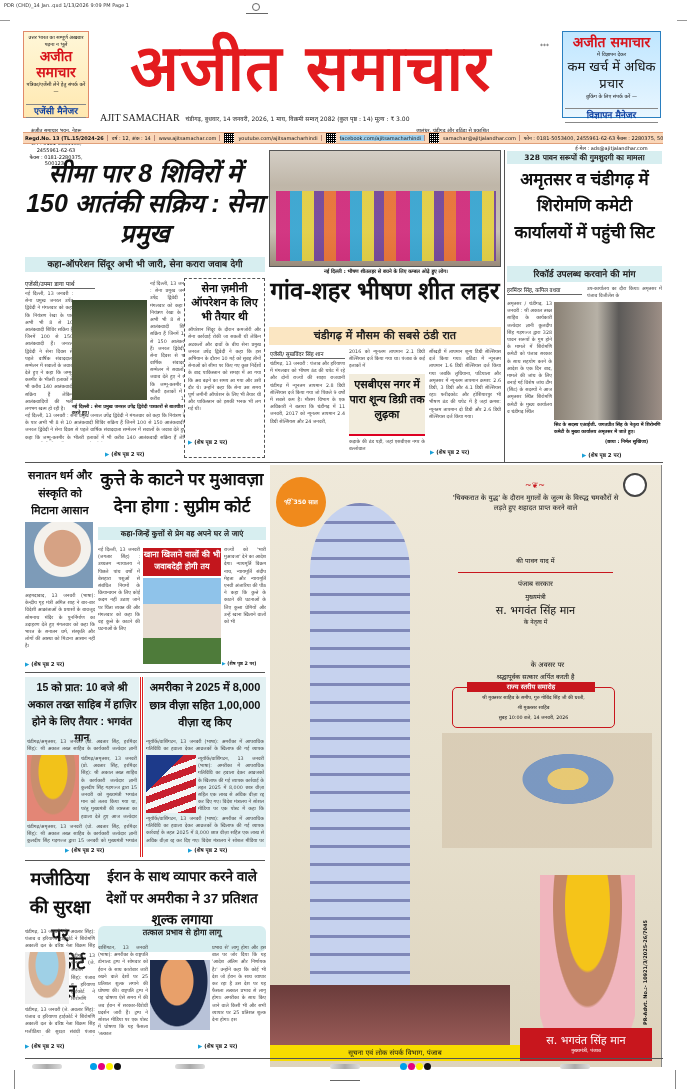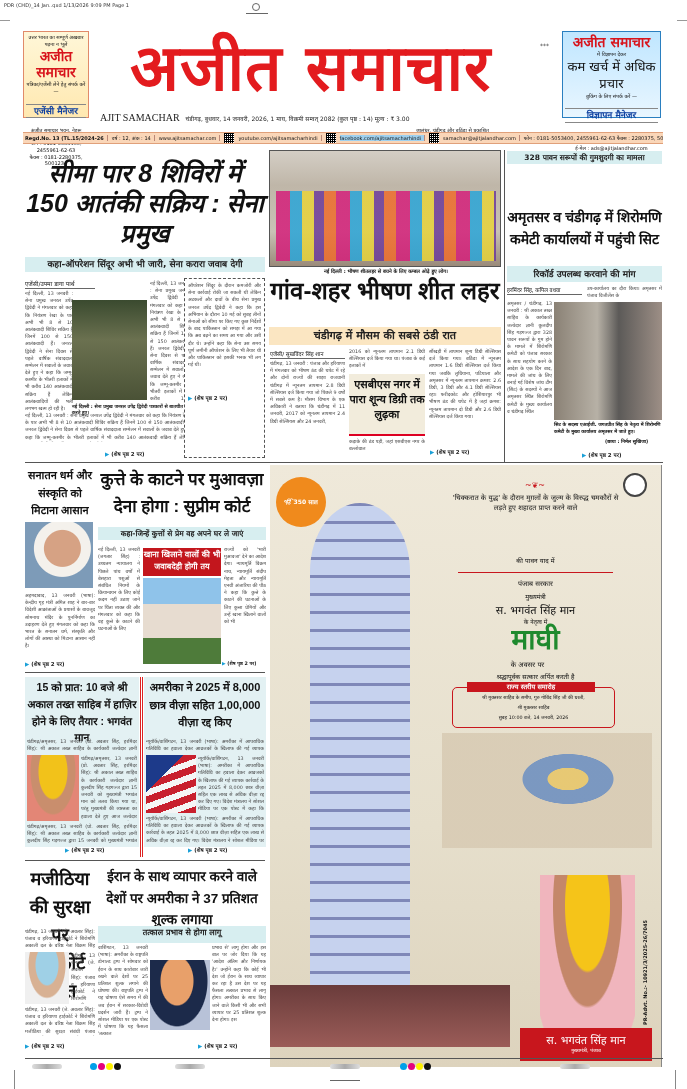--- a/index.html
+++ b/index.html
@@ -86,20 +86,21 @@
 <div class="abs sub-band" style="left:25px;top:257px;width:240px;height:15px;font-size:9px;line-height:15px;">कहा-ऑपरेशन सिंदूर अभी भी जारी, सेना करारा जवाब देगी</div>
 <div class="abs" style="left:25px;top:280px;width:70px;font-size:6px;border-bottom:1px solid #666;">एजेंसी/उपमा डागा पार्थ</div>
 <div class="abs body-text" style="left:25px;top:290px;width:48px;height:150px;overflow:hidden;">नई दिल्ली, 13 जनवरी : सेना प्रमुख जनरल उपेंद्र द्विवेदी ने मंगलवार को कहा कि नियंत्रण रेखा के पार अभी भी 8 से 10 आतंकवादी शिविर सक्रिय हैं जिनमें 100 से 150 आतंकवादी हैं। जनरल द्विवेदी ने सेना दिवस से पहले वार्षिक संवाददाता सम्मेलन में सवालों के जवाब देते हुए ने कहा कि जम्मू-कश्मीर के भीतरी इलाकों में भी करीब 140 आतंकवादी सक्रिय हैं लेकिन आतंकवादियों की भर्ती लगभग खत्म हो रही है।</div>
 <div class="abs photo" style="left:72px;top:300px;width:75px;height:100px;background:linear-gradient(#3a4a2f,#6b7150 40%,#4a5236);"></div>
 <div class="abs body-text" style="left:150px;top:280px;width:40px;height:120px;overflow:hidden;">नई दिल्ली, 13 जनवरी : सेना प्रमुख जनरल उपेंद्र द्विवेदी ने मंगलवार को कहा कि नियंत्रण रेखा के पार अभी भी 8 से 10 आतंकवादी शिविर सक्रिय हैं जिनमें 100 से 150 आतंकवादी हैं। जनरल द्विवेदी ने सेना दिवस से पहले वार्षिक संवाददाता सम्मेलन में सवालों के जवाब देते हुए ने कहा कि जम्मू-कश्मीर के भीतरी इलाकों में भी करीब 140 आतंकवादी सक्रिय हैं लेकिन आतंकवादियों की भर्ती लगभग खत्म हो रही है।</div>
 <div class="abs" style="left:72px;top:403px;width:118px;font-size:4.8px;font-weight:bold;color:#222;">नई दिल्ली : सेना प्रमुख जनरल उपेंद्र द्विवेदी पत्रकारों से बातचीत करते हुए।</div>
 <div class="abs body-text" style="left:25px;top:412px;width:165px;height:30px;overflow:hidden;">नई दिल्ली, 13 जनवरी : सेना प्रमुख जनरल उपेंद्र द्विवेदी ने मंगलवार को कहा कि नियंत्रण रेखा के पार अभी भी 8 से 10 आतंकवादी शिविर सक्रिय हैं जिनमें 100 से 150 आतंकवादी हैं। जनरल द्विवेदी ने सेना दिवस से पहले वार्षिक संवाददाता सम्मेलन में सवालों के जवाब देते हुए ने कहा कि जम्मू-कश्मीर के भीतरी इलाकों में भी करीब 140 आतंकवादी सक्रिय हैं लेकिन आतंकवादियों की भर्ती लगभग खत्म हो रही है।</div>
 <div class="abs cont" style="left:105px;top:450px;">(शेष पृष्ठ 2 पर)</div>
 
 <div class="abs dashed" style="left:184px;top:278px;width:81px;height:180px;background:#fff;padding:3px;">
+  <div class="hl" style="font-size:11px;line-height:1.25;margin-bottom:3px;">सेना ज़मीनी ऑपरेशन के लिए भी तैयार थी</div>
   <div class="body-text" style="height:112px;overflow:hidden;">ऑपरेशन सिंदूर के दौरान कमजोरी और सेना कार्रवाई रोकी जा सकती थी लेकिन अटकलों और दावों के बीच सेना प्रमुख जनरल उपेंद्र द्विवेदी ने कहा कि इस अभियान के दौरान 10 मई को सुबह तीनों सेनाओं को सीमा पर किए गए कुछ निर्देशों के बाद पाकिस्तान को समझ में आ गया कि अब बढ़ने का समय आ गया और उसी दौर थे। उन्होंने कहा कि सेना उस समय पूर्ण जमीनी ऑपरेशन के लिए भी तैयार थी और पाकिस्तान को इसकी भनक भी लग गई थी।</div>
   <div class="cont">(शेष पृष्ठ 2 पर)</div>
 </div>
 
 <div class="abs" style="left:269px;top:150px;width:232px;height:117px;border:1px solid #555;background:linear-gradient(#d4cec5,#bfb6a8 30%,#c9c2b5 70%,#9a8a7a);overflow:hidden;">
   <div style="position:absolute;left:6px;top:40px;width:220px;height:70px;background:repeating-linear-gradient(90deg,#d41f7a 0 14px,#2aa5d8 14px 26px,#e8d33a 26px 38px,#6d3c9a 38px 48px,#ee6d2c 48px 60px);opacity:.85;"></div>
 </div>
 <div class="abs" style="left:272px;top:268px;width:228px;font-size:5px;font-weight:bold;text-align:center;">नई दिल्ली : भीषण शीतलहर से बचने के लिए कम्बल ओढ़े हुए लोग।</div>
 <div class="abs hl" style="left:269px;top:278px;width:232px;font-size:24px;">गांव-शहर भीषण शीत लहर</div>
 <div class="abs sub-band" style="left:269px;top:327px;width:232px;height:18px;font-size:11px;line-height:18px;background:#fbe6c2;">चंडीगढ़ में मौसम की सबसे ठंडी रात</div>
@@ -107,21 +108,21 @@
 <div class="abs body-text" style="left:270px;top:360px;width:75px;height:92px;overflow:hidden;">चंडीगढ़, 13 जनवरी : पंजाब और हरियाणा में मंगलवार को भीषण ठंड की चपेट में रहे और दोनों राज्यों की साझा राजधानी चंडीगढ़ में न्यूनतम तापमान 2.8 डिग्री सेल्सियस दर्ज किया गया जो पिछले 9 वर्षों में सबसे कम है। मौसम विभाग के एक अधिकारी ने बताया कि चंडीगढ़ में 11 जनवरी, 2017 को न्यूनतम तापमान 2.4 डिग्री सेल्सियस और 24 जनवरी,</div>
 <div class="abs body-text" style="left:349px;top:348px;width:76px;height:22px;overflow:hidden;">2016 को न्यूनतम तापमान 2.1 डिग्री सेल्सियस दर्ज किया गया था। पंजाब के कई इलाकों में</div>
 <div class="abs" style="left:349px;top:374px;width:76px;height:62px;background:#f2ecdc;border-bottom:2px solid #d02;">
   <div class="hl" style="font-size:11px;line-height:1.35;padding-top:3px;">एसबीएस नगर में पारा शून्य डिग्री तक लुढ़का</div>
 </div>
 <div class="abs body-text" style="left:349px;top:438px;width:76px;height:16px;overflow:hidden;">कड़ाके की ठंड पड़ी, जहां एसबीएस नगर के बल्लोवाल</div>
 <div class="abs body-text" style="left:429px;top:348px;width:72px;height:95px;overflow:hidden;">सौंखड़ी में तापमान शून्य डिग्री सेल्सियस दर्ज किया गया। बठिंडा में न्यूनतम तापमान 1.6 डिग्री सेल्सियस दर्ज किया गया जबकि लुधियाना, पटियाला और अमृतसर में न्यूनतम तापमान क्रमश: 2.6 डिग्री, 3 डिग्री और 4.1 डिग्री सेल्सियस रहा। फरीदकोट और होशियारपुर भी भीषण ठंड की चपेट में है जहां क्रमश: न्यूनतम तापमान दो डिग्री और 2.6 डिग्री सेल्सियस दर्ज किया गया।</div>
 <div class="abs cont" style="left:430px;top:448px;">(शेष पृष्ठ 2 पर)</div>
 
 <div class="abs sub-band" style="left:507px;top:151px;width:155px;height:13px;font-size:7.5px;line-height:13px;">328 पावन सरूपों की गुमशुदगी का मामला</div>
-<div class="abs hl" style="left:507px;top:167px;width:155px;font-size:14px;line-height:1.55;margin-top:40px;">अमृतसर व चंडीगढ़ में शिरोमणि कमेटी कार्यालयों में पहुंची सिट</div>
+<div class="abs hl" style="left:507px;top:167px;width:155px;font-size:17px;line-height:1.55;">अमृतसर व चंडीगढ़ में शिरोमणि कमेटी कार्यालयों में पहुंची सिट</div>
 <div class="abs sub-band" style="left:507px;top:266px;width:155px;height:16px;font-size:9px;line-height:16px;">रिकॉर्ड उपलब्ध करवाने की मांग</div>
 <div class="abs" style="left:507px;top:286px;width:75px;font-size:5.5px;border-bottom:1px solid #666;">हरमिंदर सिंह, कपिल वधवा</div>
 <div class="abs body-text" style="left:587px;top:285px;width:75px;height:14px;overflow:hidden;">उप-कार्यालय का दौरा किया। अमृतसर में पंजाब विजीलेंस के</div>
 <div class="abs body-text" style="left:507px;top:300px;width:45px;height:155px;overflow:hidden;">अमृतसर / चंडीगढ़, 13 जनवरी : श्री अकाल तख्त साहिब के कार्यकारी जत्थेदार ज्ञानी कुलदीप सिंह गड़गज्ज द्वारा 328 पावन सरूपों के गुम होने के मामले में शिरोमणि कमेटी को पंजाब सरकार के साथ सहयोग करने के आदेश के एक दिन बाद, मामले की जांच के लिए बनाई गई विशेष जांच टीम (सिट) के सदस्यों ने आज अमृतसर स्थित शिरोमणि कमेटी के मुख्य कार्यालय व चंडीगढ़ स्थित</div>
 <div class="abs photo" style="left:554px;top:302px;width:108px;height:118px;background:linear-gradient(90deg,#8a8175,#b7b1a6 40%,#5c5a58 60%,#9d8f86);"></div>
 <div class="abs" style="left:554px;top:422px;width:108px;font-size:4.8px;font-weight:bold;line-height:1.4;">सिट के सदस्य एआईजी. जगतप्रीत सिंह के नेतृत्व में शिरोमणि कमेटी के मुख्य कार्यालय अमृतसर में जाते हुए।</div>
 <div class="abs" style="left:605px;top:438px;font-size:4.8px;font-weight:bold;">(छाया : निर्मल सुखिजा)</div>
 <div class="abs cont" style="left:582px;top:451px;">(शेष पृष्ठ 2 पर)</div>
 
 <div class="abs sepline" style="left:25px;top:462px;width:638px;height:1px;"></div>
@@ -163,49 +164,49 @@
 <div class="abs sepline" style="left:25px;top:860px;width:240px;height:1px;"></div>
 
 <div class="abs hl" style="left:25px;top:866px;width:70px;font-size:18px;line-height:1.55;">मजीठिया की सुरक्षा पर हाईकोर्ट सख्त</div>
 <div class="abs body-text" style="left:25px;top:928px;width:70px;height:22px;overflow:hidden;">चंडीगढ़, 13 जनवरी (जे. अवतार सिंह): पंजाब व हरियाणा हाईकोर्ट ने शिरोमणि अकाली दल के वरिष्ठ नेता बिक्रम सिंह मजीठिया की सुरक्षा संबंधी पंजाब सरकार को सख्त रुख स्पष्ट किया जाने किया है। अदालत ने कहा कि मजीठिया को सुरक्षा सुनिश्चित करना राज्य सरकार की संवैधानिक जिम्मेदारी है और इस</div>
 <div class="abs photo" style="left:25px;top:952px;width:44px;height:52px;background:radial-gradient(ellipse at 50% 25%,#9fd0e6 0 11px,#d8b193 12px 18px,#f0f0f0 19px);"></div>
 <div class="abs body-text" style="left:71px;top:952px;width:24px;height:52px;overflow:hidden;">चंडीगढ़, 13 जनवरी (जे. अवतार सिंह): पंजाब व हरियाणा हाईकोर्ट ने शिरोमणि अकाली दल के वरिष्ठ नेता बिक्रम सिंह मजीठिया की सुरक्षा संबंधी पंजाब सरकार को सख्त रुख स्पष्ट किया जाने किया है। अदालत ने कहा कि मजीठिया को सुरक्षा सुनिश्चित करना राज्य सरकार की संवैधानिक जिम्मेदारी है और इस</div>
 <div class="abs body-text" style="left:25px;top:1006px;width:70px;height:30px;overflow:hidden;">चंडीगढ़, 13 जनवरी (जे. अवतार सिंह): पंजाब व हरियाणा हाईकोर्ट ने शिरोमणि अकाली दल के वरिष्ठ नेता बिक्रम सिंह मजीठिया की सुरक्षा संबंधी पंजाब सरकार को सख्त रुख स्पष्ट किया जाने किया है। अदालत ने कहा कि मजीठिया को सुरक्षा सुनिश्चित करना राज्य सरकार की संवैधानिक जिम्मेदारी है और इस</div>
 <div class="abs cont" style="left:25px;top:1042px;">(शेष पृष्ठ 2 पर)</div>
 
 <div class="abs hl" style="left:98px;top:866px;width:168px;font-size:13.5px;line-height:1.6;">ईरान के साथ व्यापार करने वाले देशों पर अमरीका ने 37 प्रतिशत शुल्क लगाया</div>
-<div class="abs sub-band" style="left:98px;top:926px;width:168px;height:17px;font-size:8px;line-height:13px;">तत्काल प्रभाव से होगा लागू</div>
+<div class="abs sub-band" style="left:98px;top:926px;width:168px;height:26px;font-size:8px;line-height:13px;border-radius:6px;">तत्काल प्रभाव से होगा लागू</div>
 <div class="abs body-text" style="left:98px;top:944px;width:50px;height:95px;overflow:hidden;">वाशिंगटन, 13 जनवरी (भाषा): अमरीका के राष्ट्रपति डोनाल्ड ट्रम्प ने सोमवार को ईरान के साथ कारोबार जारी रखने वाले देशों पर 25 प्रतिशत शुल्क लगाने की घोषणा की। राष्ट्रपति ट्रम्प ने यह घोषणा ऐसे समय में की जब ईरान में सरकार-विरोधी प्रदर्शन जारी हैं। ट्रम्प ने सोशल मीडिया पर एक पोस्ट में घोषणा कि यह फैसला 'तत्काल</div>
 <div class="abs photo" style="left:150px;top:960px;width:60px;height:70px;background:radial-gradient(ellipse at 45% 30%,#e8a06a 0 16px,#1c2a4a 17px 30px,#b8c2d8 31px);"></div>
 <div class="abs body-text" style="left:212px;top:944px;width:54px;height:95px;overflow:hidden;">प्रभाव से' लागू होगा और इस बात पर जोर दिया कि यह 'आदेश अंतिम और निर्णायक है।' उन्होंने कहा कि कोई भी देश जो ईरान के साथ व्यापार कर रहा है उस देश पर यह फैसला तत्काल प्रभाव से लागू होगा। अमरीका के साथ किए जाने वाले किसी भी और सभी व्यापार पर 25 प्रतिशत शुल्क देना होगा। इस</div>
 <div class="abs cont" style="left:198px;top:1042px;">(शेष पृष्ठ 2 पर)</div>
 
 <div class="abs" style="left:270px;top:465px;width:392px;height:602px;background:linear-gradient(180deg,#efe9da,#e6dfcc 60%,#ddd3bd);overflow:hidden;border-right:1px solid #888;">
   <div style="position:absolute;left:6px;top:12px;width:50px;height:50px;border-radius:50%;background:#f08a1c;color:#fff;font-size:6px;font-weight:bold;text-align:center;line-height:50px;">ੴ 350 साल</div>
   <div style="position:absolute;right:14px;top:8px;width:24px;height:24px;border-radius:50%;border:2px solid #444;background:#fff;"></div>
   <div style="position:absolute;left:40px;top:38px;width:100px;height:490px;background:repeating-linear-gradient(180deg,#7f88b8 0 3px,#c6d2ee 3px 18px);border-radius:50% 50% 8px 8px/14% 14% 2% 2%;"></div>
   <div style="position:absolute;left:0;top:520px;width:240px;height:62px;background:linear-gradient(#6a3c3b,#9b5c58);"></div>
   <div style="position:absolute;left:200px;top:16px;width:130px;text-align:center;color:#c8161d;font-size:8px;">~❦~</div>
   <div style="position:absolute;left:178px;top:28px;width:175px;text-align:center;font-size:7px;line-height:1.45;">'चिक्करात के युद्ध' के दौरान मुग़लों के जुल्म के विरुद्ध चमकौरों से लड़ते हुए शहादत प्राप्त करने वाले</div>
   <div style="position:absolute;left:178px;top:91px;width:175px;text-align:center;font-size:6.5px;">की पावन याद में</div>
   <div style="position:absolute;left:188px;top:107px;width:155px;border-top:1px solid #c8161d;"></div>
   <div style="position:absolute;left:178px;top:114px;width:175px;text-align:center;font-size:7px;">पंजाब सरकार</div>
   <div style="position:absolute;left:178px;top:127px;width:175px;text-align:center;font-size:6.5px;">मुख्यमंत्री</div>
   <div style="position:absolute;left:178px;top:137px;width:175px;text-align:center;font-size:11px;font-family:'DejaVu Serif',serif;">स. भगवंत सिंह मान</div>
   <div style="position:absolute;left:178px;top:153px;width:175px;text-align:center;font-size:6px;">के नेतृत्व में</div>
-  <div style="position:absolute;left:178px;top:160px;width:175px;text-align:center;font-size:28px;font-weight:bold;color:#1f8a2e;line-height:1.1;">माघी</div>
-  <div style="position:absolute;left:170px;top:195px;width:175px;text-align:center;font-size:7px;">के अवसर पर</div>
+  <div style="position:absolute;left:190px;top:195px;width:175px;text-align:center;font-size:7px;">के अवसर पर</div>
   <div style="position:absolute;left:178px;top:207px;width:175px;text-align:center;font-size:6.5px;">श्रद्धापूर्वक सत्कार अर्पित करती है</div>
   <div style="position:absolute;left:182px;top:222px;width:163px;height:41px;border:1px solid #c8161d;border-radius:5px;"></div>
   <div style="position:absolute;left:197px;top:217px;width:128px;height:10px;background:#c8161d;color:#fff;text-align:center;font-size:6.5px;font-weight:bold;line-height:10px;">राज्य स्तरीय समारोह</div>
   <div style="position:absolute;left:185px;top:229px;width:157px;text-align:center;font-size:4.8px;">श्री मुक्तसर साहिब के समीप, गुरु गोबिंद सिंह जी की धरती,</div>
   <div style="position:absolute;left:185px;top:239px;width:157px;text-align:center;font-size:4.8px;">श्री मुक्तसर साहिब</div>
   <div style="position:absolute;left:185px;top:249px;width:157px;text-align:center;font-size:4.8px;">सुबह 10:00 बजे, 14 जनवरी, 2026</div>
   <div style="position:absolute;left:172px;top:268px;width:210px;height:115px;background:radial-gradient(ellipse at 60% 40%,#e7c66a 0 20px,#6f90bf 21px 45px,#d8cbb4 46px);opacity:.9;"></div>
   <div style="position:absolute;left:270px;top:410px;width:95px;height:170px;background:radial-gradient(ellipse at 50% 18%,#f5c419 0 22px,#c4876a 23px 34px,#f0b5bd 35px 60px,transparent 61px);"></div>
+  <div style="position:absolute;left:0;top:580px;width:250px;height:16px;background:#f7dc00;text-align:center;font-size:7px;line-height:16px;">सूचना एवं लोक संपर्क विभाग, पंजाब</div>
   <div style="position:absolute;left:250px;top:563px;width:132px;height:33px;background:#c8161d;color:#fff;text-align:center;">
     <div style="font-size:11px;font-family:'DejaVu Serif',serif;padding-top:4px;">स. भगवंत सिंह मान</div>
     <div style="font-size:5px;">मुख्यमंत्री, पंजाब</div>
   </div>
   <div style="position:absolute;left:372px;top:560px;width:160px;font-size:5px;font-weight:bold;transform:rotate(-90deg);transform-origin:0 0;white-space:nowrap;">PR-Advt. No.:- 10921/3/2025-26/7045</div>
 </div>
 
 <div class="abs sepline" style="left:25px;top:1058px;width:638px;height:1px;"></div>
 <div class="abs graybar" style="left:32px;top:1064px;"></div>
 <div class="abs regmarks" style="left:90px;top:1063px;">

